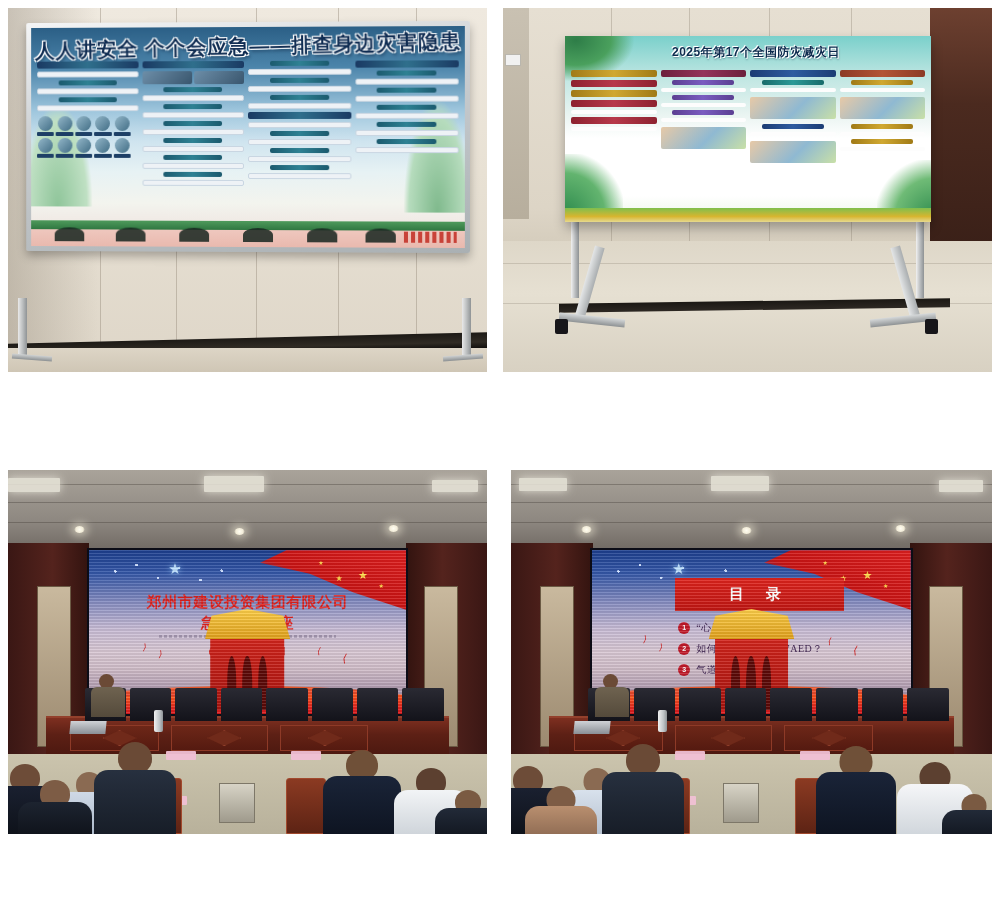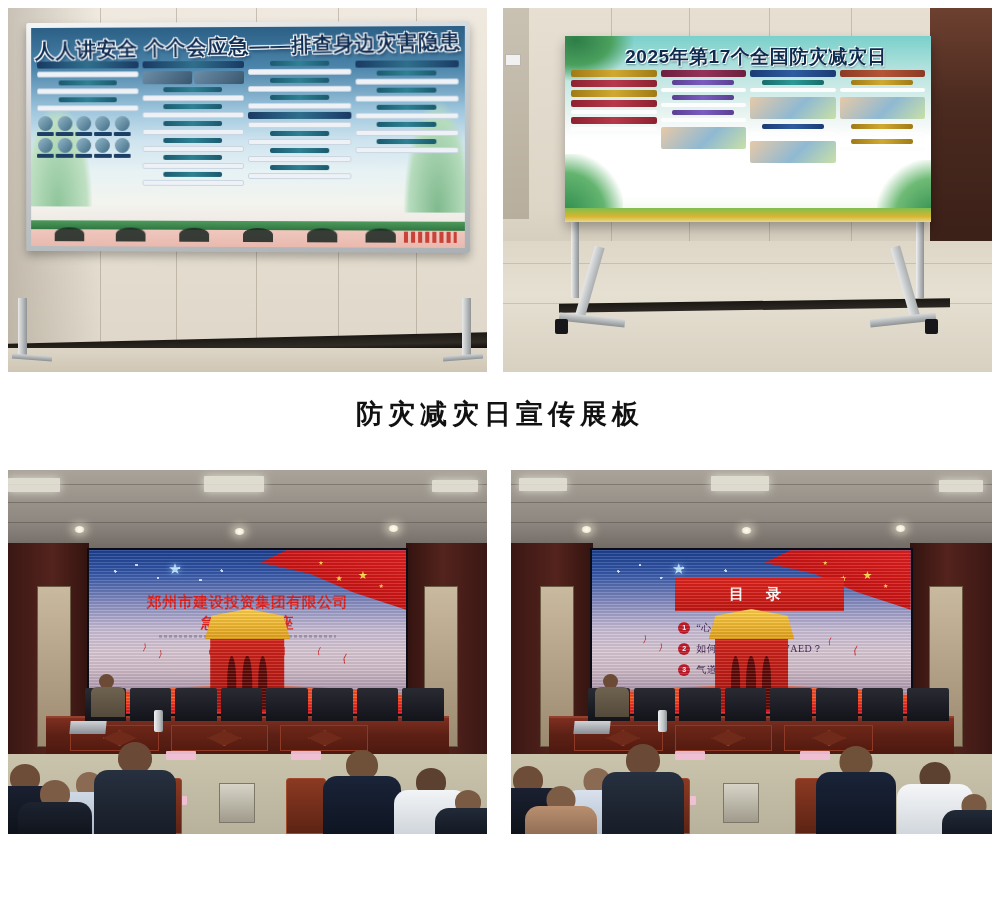--- a/index.html
+++ b/index.html
@@ -217,21 +217,21 @@
     position:absolute; left:-6px; bottom:2px; width:64px; height:66px;
     background:radial-gradient(ellipse at 10% 90%,#2f8c4e 0%,#63b46f 48%,rgba(99,180,111,0) 74%);
   }
   .poster2 .leaf-br {
     position:absolute; right:-6px; bottom:2px; width:60px; height:60px;
     background:radial-gradient(ellipse at 95% 95%,#2f8c4e 0%,#6fbb76 48%,rgba(111,187,118,0) 74%);
   }
   .poster2 .title {
     position:absolute; left:16px; right:0; top:8px; text-align:center;
     font-family:"Liberation Sans","DejaVu Sans",sans-serif;
-    font-weight:bold; font-size:19px; letter-spacing:.5px;
+    font-weight:bold; font-size:12px; letter-spacing:.5px;
     color:#0d2b4e;
     text-shadow:1px 1px 0 #fff,-1px -1px 0 #fff,1px 2px 2px rgba(10,30,60,.4);
     white-space:nowrap;
   }
   .poster2 .cols {
     position:absolute; left:6px; right:6px; top:34px; bottom:18px;
     display:flex; gap:4px;
   }
   .p2bar { height:7px; border-radius:2px; }
   .p2bar.red  { background:linear-gradient(90deg,#8d2230,#b7384a 50%,#8d2230); }
@@ -775,21 +775,20 @@
               <span class="ln"></span><span class="ln m"></span><span class="ln"></span><span class="ln s"></span>
             </div>
           </div>
         </div>
 
         <div class="band"></div>
       </div>
     </div>
   </div>
 
-  <div class="caption" id="caption1">防灾减灾日宣传展板</div>
 
   <div class="photo" id="photo3">
     <div class="hall">
       <div class="hall-ceil">
         <div class="seam" style="top:14px"></div>
         <div class="seam" style="top:32px"></div>
         <div class="seam" style="top:52px"></div>
         <div class="panel" style="left:0px;top:8px;width:52px;height:14px"></div>
         <div class="panel" style="left:196px;top:6px;width:60px;height:16px"></div>
         <div class="panel" style="left:424px;top:10px;width:46px;height:12px"></div>

